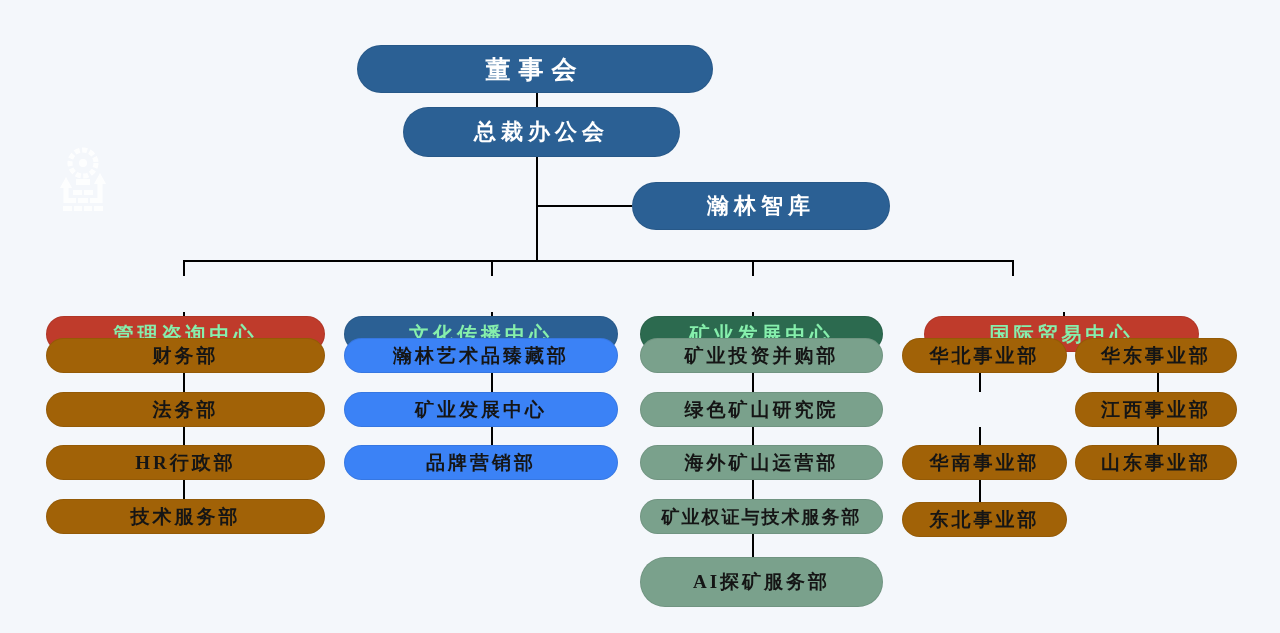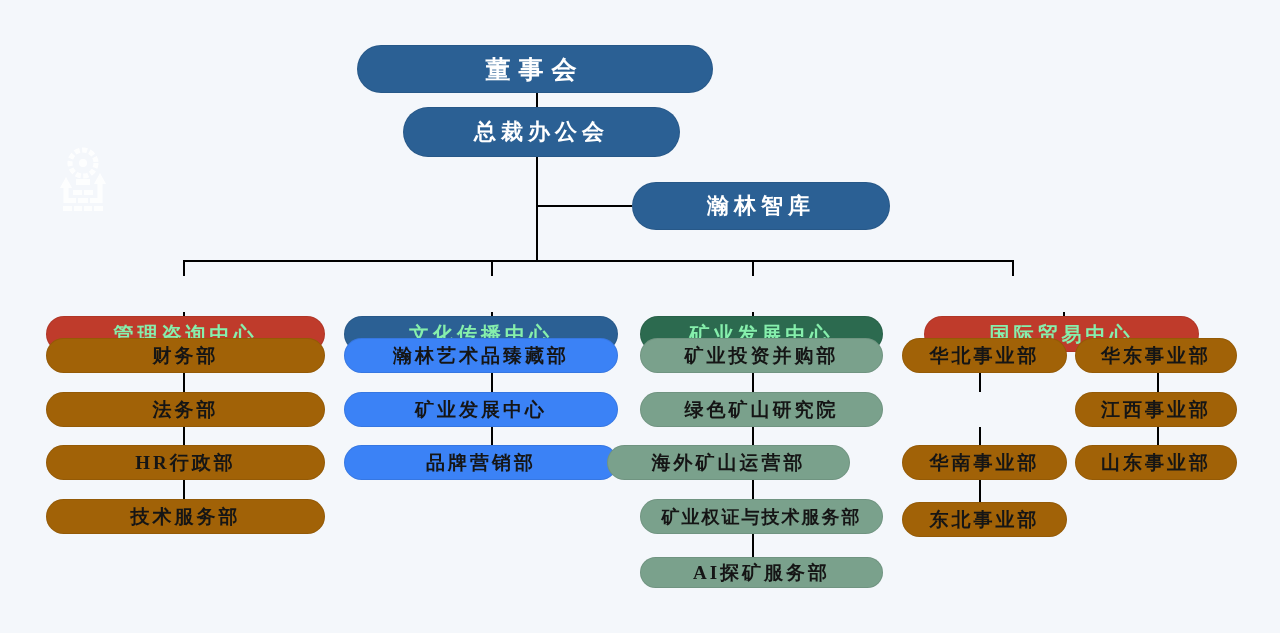--- a/index.html
+++ b/index.html
@@ -104,23 +104,23 @@
   <div class="pill rose dept" style="left:46px;top:392px;width:279px;height:35px">法务部</div>
   <div class="pill rose dept" style="left:46px;top:445px;width:279px;height:35px">HR行政部</div>
   <div class="pill rose dept" style="left:46px;top:499px;width:279px;height:35px">技术服务部</div>
 
   <div class="pill lblue dept" style="left:344px;top:338px;width:274px;height:35px">瀚林艺术品臻藏部</div>
   <div class="pill lblue dept" style="left:344px;top:392px;width:274px;height:35px">矿业发展中心</div>
   <div class="pill lblue dept" style="left:344px;top:445px;width:274px;height:35px">品牌营销部</div>
 
   <div class="pill sage dept" style="left:640px;top:392px;width:243px;height:35px">绿色矿山研究院</div>
   <div class="pill sage dept" style="left:640px;top:338px;width:243px;height:35px">矿业投资并购部</div>
-  <div class="pill sage dept" style="left:607px;top:445px;width:243px;height:35px">海外矿山运营部</div>
+  <div class="pill sage dept" style="left:640px;top:445px;width:243px;height:35px">海外矿山运营部</div>
   <div class="pill sage dept long" style="left:640px;top:499px;width:243px;height:35px">矿业权证与技术服务部</div>
-  <div class="pill sage dept" style="left:640px;top:557px;width:243px;height:31px">AI探矿服务部</div>
+  <div class="pill sage dept" style="left:640px;top:557px;width:243px;height:50px">AI探矿服务部</div>
 
   <div class="pill rose dept" style="left:902px;top:338px;width:165px;height:35px">华北事业部</div>
   <div class="pill rose dept" style="left:902px;top:445px;width:165px;height:35px">华南事业部</div>
   <div class="pill rose dept" style="left:902px;top:502px;width:165px;height:35px">东北事业部</div>
 
   <div class="pill rose dept" style="left:1075px;top:338px;width:162px;height:35px">华东事业部</div>
   <div class="pill rose dept" style="left:1075px;top:392px;width:162px;height:35px">江西事业部</div>
   <div class="pill rose dept" style="left:1075px;top:445px;width:162px;height:35px">山东事业部</div>
 
 </div>

